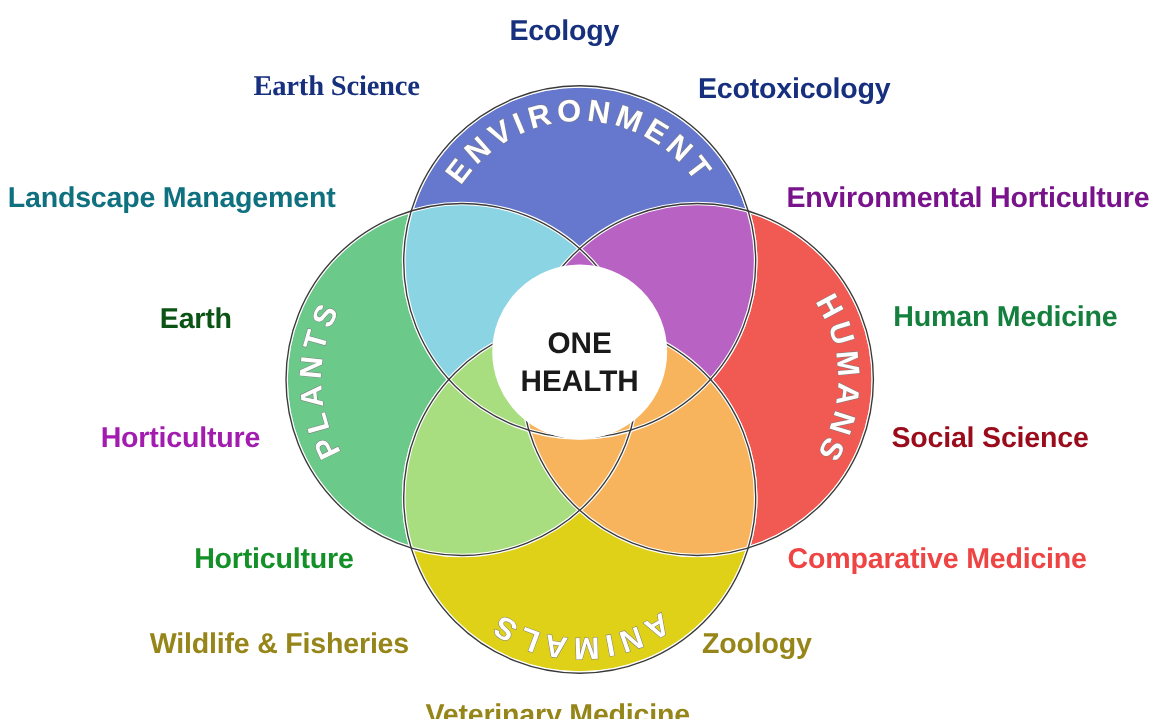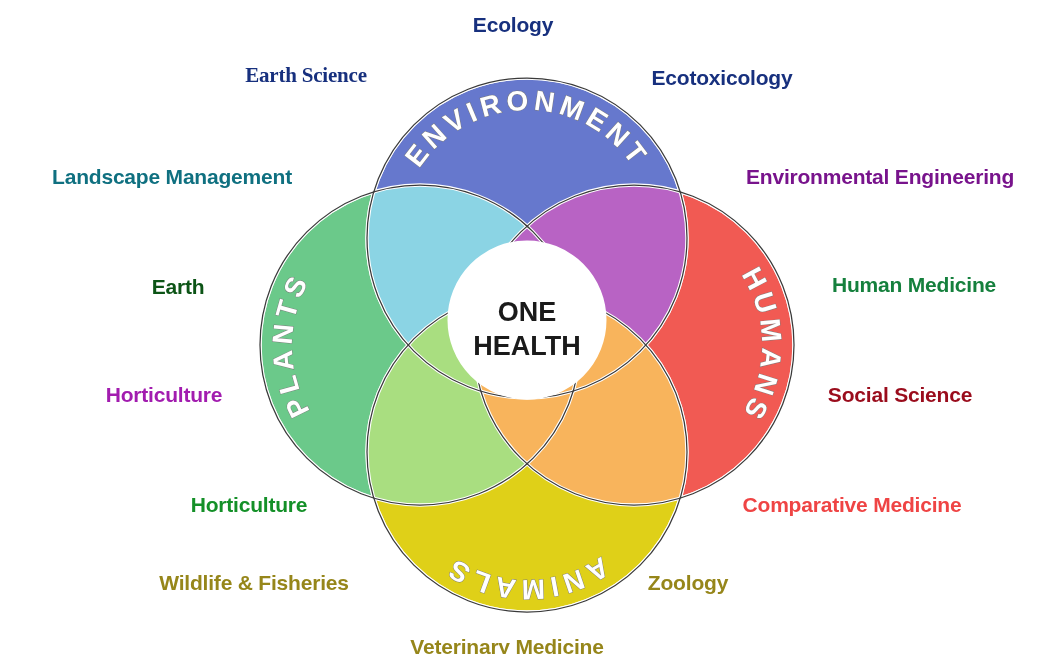--- a/index.html
+++ b/index.html
@@ -17,21 +17,21 @@
   #stage {
     position: absolute;
     left: 0; top: 0;
     width: 1054px;
     height: 654px;
   }
   .outer-label {
     position: absolute;
     font-family: "Liberation Sans", sans-serif;
     font-weight: bold;
-    font-size: 21px;
+    font-size: 26px;
     white-space: nowrap;
     letter-spacing: -0.2px;
     line-height: 1;
   }
   .lbl-center { transform: translateX(-50%); }
   svg { display: block; }
   .petal-stroke { stroke: #ffffff; stroke-width: 3.2; }
   .ring-line { fill: none; stroke: #3a3a3a; stroke-width: 1.25; }
   .center-label {
     font-family: "Liberation Sans", sans-serif;
@@ -130,22 +130,22 @@
     </text>
     <text class="arc-text">
       <textPath href="#arc-pla" startOffset="50%" text-anchor="middle">PLANTS</textPath>
     </text>
   </svg>
 
   <div id="labels">
       <div class="outer-label lbl-center" style="left: 513px; top: 14px; color: rgb(23, 48, 126);">Ecology</div>
       <div class="outer-label lbl-center" style="left: 306px; top: 65px; color: rgb(23, 48, 126); font-family: Liberation Serif, serif;">Earth Science</div>
       <div class="outer-label lbl-center" style="left: 722px; top: 67px; color: rgb(23, 48, 126);">Ecotoxicology</div>
-      <div class="outer-label lbl-center" style="left: 172px; top: 166px; color: rgb(15, 112, 128);">Landscape Management</div>
-      <div class="outer-label lbl-center" style="left: 880px; top: 166px; color: rgb(120, 19, 140);">Environmental Engineering</div>
+      <div class="outer-label lbl-center" style="left: 156px; top: 166px; color: rgb(15, 112, 128);">Landscape Management</div>
+      <div class="outer-label lbl-center" style="left: 880px; top: 166px; color: rgb(120, 19, 140);">Environmental Horticulture</div>
       <div class="outer-label lbl-center" style="left: 178px; top: 276px; color: rgb(12, 84, 22);">Earth</div>
       <div class="outer-label lbl-center" style="left: 914px; top: 274px; color: #15803d;">Human Medicine</div>
       <div class="outer-label lbl-center" style="left: 144px; top: 384px; color: #a21caf; margin-left: 20px;">Horticulture</div>
       <div class="outer-label lbl-center" style="left: 900px; top: 384px; color: rgb(154, 12, 28);">Social Science</div>
       <div class="outer-label lbl-center" style="left: 249px; top: 494px; color: rgb(20, 144, 40);">Horticulture</div>
       <div class="outer-label lbl-center" style="left: 852px; top: 494px; color: #ef4444;">Comparative Medicine</div>
       <div class="outer-label lbl-center" style="left: 254px; top: 572px; color: rgb(150, 134, 26);">Wildlife &amp; Fisheries</div>
       <div class="outer-label lbl-center" style="left: 688px; top: 572px; color: rgb(150, 134, 26);">Zoology</div>
       <div class="outer-label lbl-center" style="left: 507px; top: 636px; color: rgb(150, 134, 26);">Veterinary Medicine</div>
     </div>

